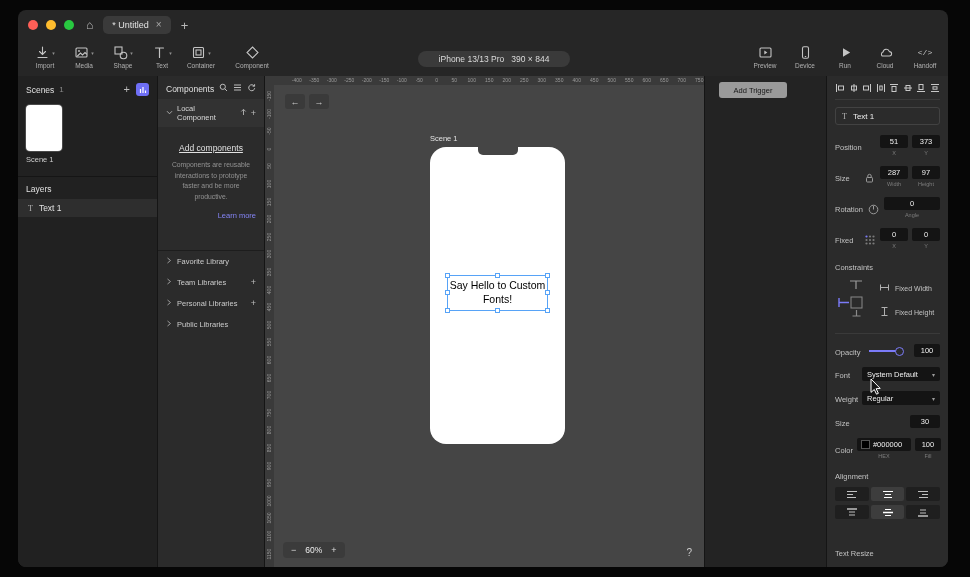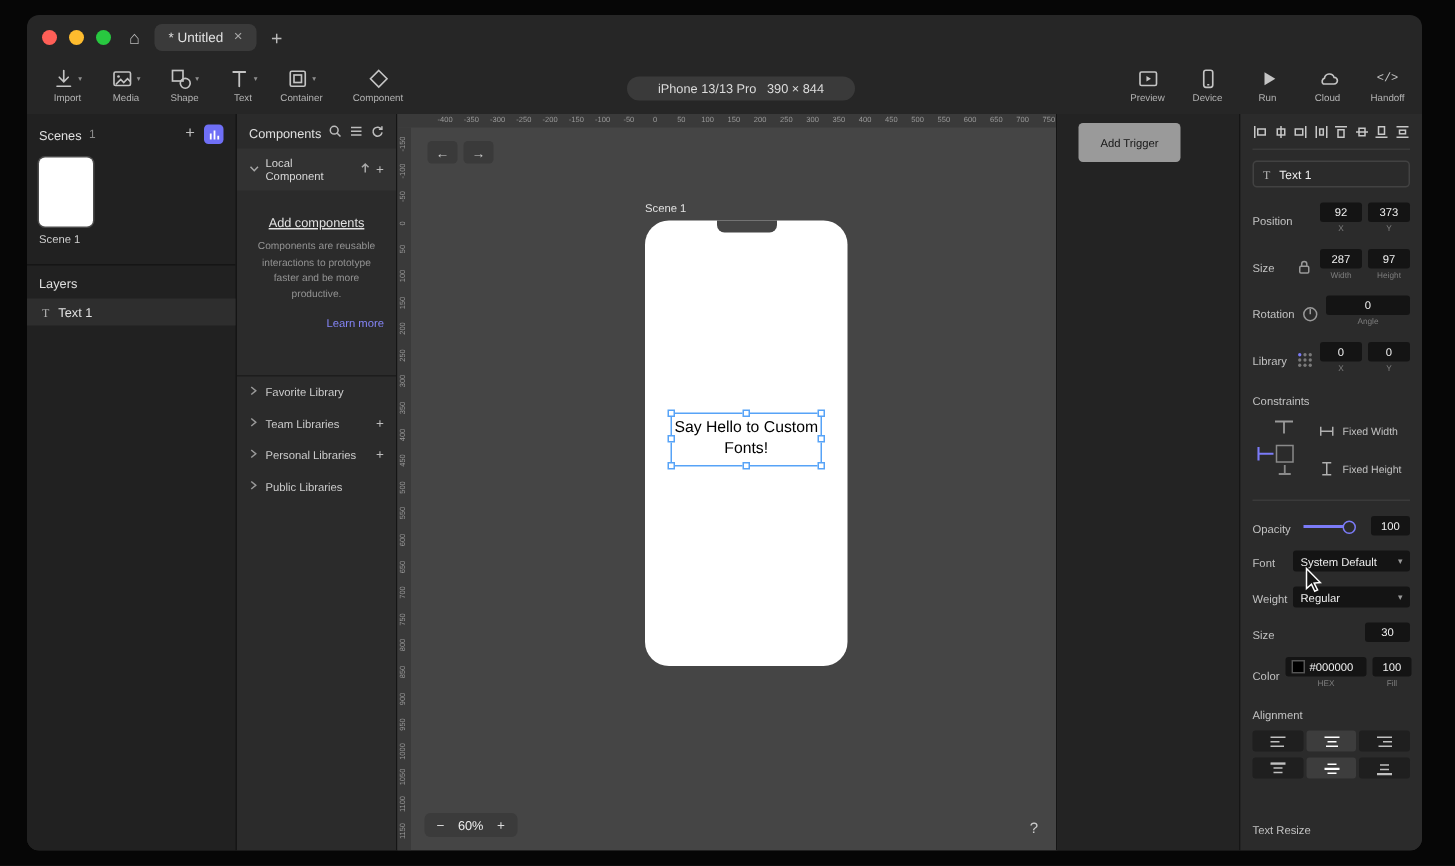--- a/index.html
+++ b/index.html
@@ -88,21 +88,21 @@
   .h-w{left:-3px;top:calc(50% - 3px);} .h-e{right:-3px;top:calc(50% - 3px);}
   .h-sw{left:-3px;bottom:-3px;} .h-s{left:calc(50% - 3px);bottom:-3px;} .h-se{right:-3px;bottom:-3px;}
   .zoom-controls{position:absolute;left:18px;bottom:9px;display:flex;align-items:center;gap:9px;
     background:#3b3b3b;border-radius:4px;padding:3px 8px;}
   .zoom-btn{color:#dddddd;font-size:9px;line-height:1;}
   .zoom-level{color:#eeeeee;font-size:8.5px;}
   .help-btn{position:absolute;right:12px;bottom:9px;color:#cccccc;font-size:10px;}
   
   .trigger-panel{width:122px;background:#232323;border-right:1px solid #151515;box-sizing:border-box;
     padding-top:6px;}
-  .add-trigger-btn{margin-left:14px;width:68px;height:26px;background:#9a9a9a;color:#161616;
+  .add-trigger-btn{margin-left:14px;width:68px;height:16px;background:#9a9a9a;color:#161616;
     font-size:7.5px;border-radius:3px;display:flex;align-items:center;justify-content:center;}
   
   .props-panel{width:121px;background:#2b2b2b;box-sizing:border-box;padding:0 8px;display:flex;
     flex-direction:column;overflow:hidden;font-size:7.5px;color:#c9c9c9;}
   .props-icons-row{display:flex;justify-content:space-between;align-items:center;
     padding:7px 0 6px;border-bottom:1px solid #3a3a3a;}
   .pi{display:flex;}
   .name-row{display:flex;align-items:center;gap:6px;border:1px solid #424242;border-radius:3px;
     margin-top:7px;height:16px;padding:0 6px;font-size:8px;color:#efefef;}
   .prop-row{display:flex;align-items:center;margin-top:10px;}
@@ -518,21 +518,21 @@
       </div>
 
       <div class="name-row">
         <span class="t-glyph">T</span>
         <span>Text 1</span>
       </div>
 
       <div class="prop-row">
         <span class="prop-label">Position</span>
         <div class="field">
-            <div class="field-input">92</div>
+            <div class="field-input">51</div>
             <span class="field-sub">X</span>
           </div>
         <div class="field">
             <div class="field-input">373</div>
             <span class="field-sub">Y</span>
           </div>
       </div>
 
       <div class="prop-row">
         <span class="prop-label">Size</span>
@@ -560,21 +560,21 @@
               <path d="M5.5 5.5V1.8"></path>
             </svg>
           </span>
         <div class="field">
             <div class="field-input wide">0</div>
             <span class="field-sub">Angle</span>
           </div>
       </div>
 
       <div class="prop-row">
-        <span class="prop-label">Library</span>
+        <span class="prop-label">Fixed</span>
         <span class="row-icon">
             <svg width="10" height="10" viewBox="0 0 10 10">
               <g fill="#7a7a7a">
                 <circle cx="1.5" cy="1.5" r="1.1" fill="#7b7bf8"></circle>
                 <circle cx="5" cy="1.5" r="1.1"></circle>
                 <circle cx="8.5" cy="1.5" r="1.1"></circle>
                 <circle cx="1.5" cy="5" r="1.1"></circle>
                 <circle cx="5" cy="5" r="1.1"></circle>
                 <circle cx="8.5" cy="5" r="1.1"></circle>
                 <circle cx="1.5" cy="8.5" r="1.1"></circle>

